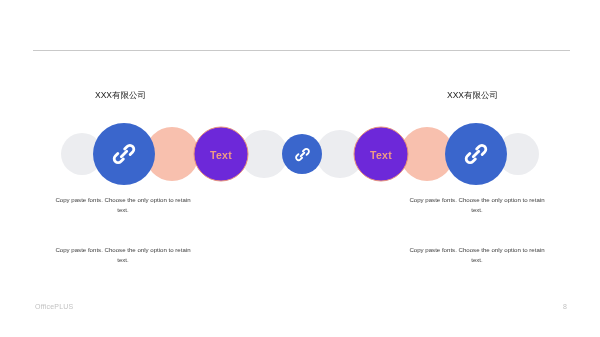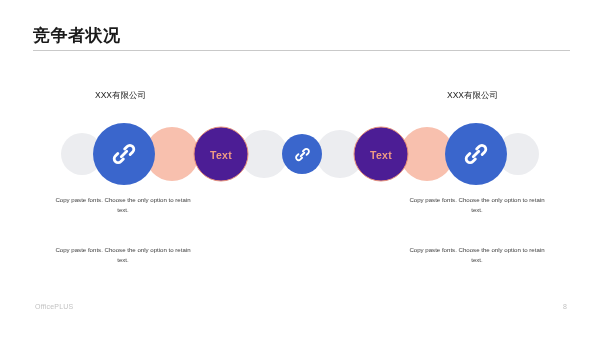--- a/index.html
+++ b/index.html
@@ -68,21 +68,21 @@
     align-items: center;
     justify-content: center;
     top: 50%;
     transform: translate(-50%, -50%);
   }
 
   .c-gray   { background: #ecedf0; }
   .c-salmon { background: #f8c0ae; }
   .c-blue   { background: #3a66cc; }
   .c-text   {
-    background: #4c1d95;
+    background: #6d28d9;
     border: 1.2px solid #e8917a;
   }
 
   .c-text span {
     font-size: 10.5px;
     font-weight: bold;
     color: #ef9b84;
     letter-spacing: 0.3px;
   }
 
@@ -125,21 +125,20 @@
     top: 303px;
     font-size: 7px;
     color: #c2c2c2;
   }
 </style>
 </head>
 <body>
 
 <div class="slide">
 
-  <div class="title">竞争者状况</div>
   <div class="title-rule"></div>
 
   <div class="company-label left">XXX有限公司</div>
   <div class="company-label right">XXX有限公司</div>
 
   <div class="band" id="band">
       <div class="circle c-gray" style="width: 42px; height: 42px; left: 82px; z-index: 1;"></div>
       <div class="circle c-blue" style="width: 62px; height: 62px; left: 124px; z-index: 3;">
         <span style="display: flex;">
           <svg class="link-icon" width="26" height="26" viewBox="0 0 24 24" fill="none" stroke="#ffffff" stroke-width="2.6" stroke-linecap="round" stroke-linejoin="round" aria-hidden="true">

